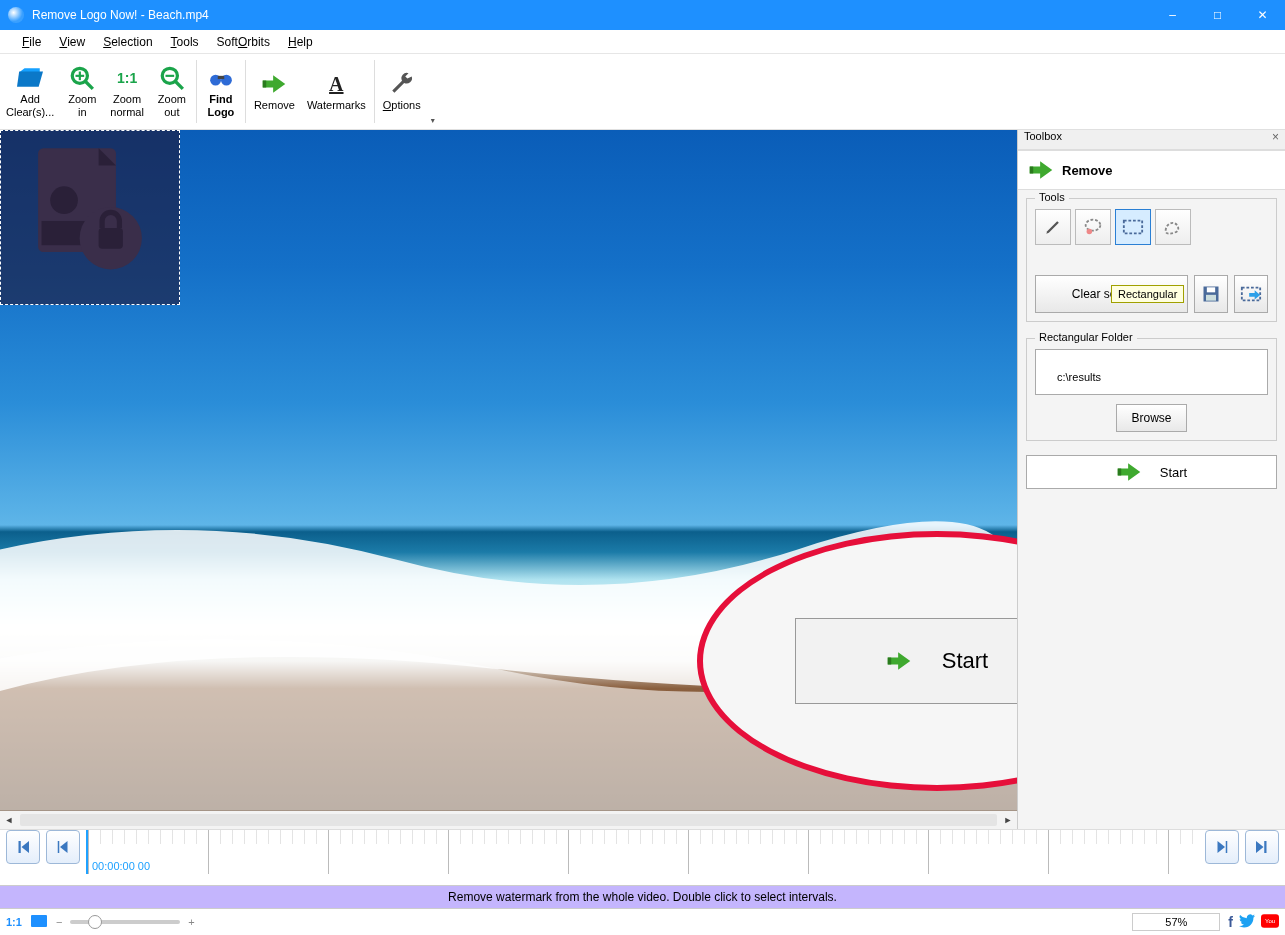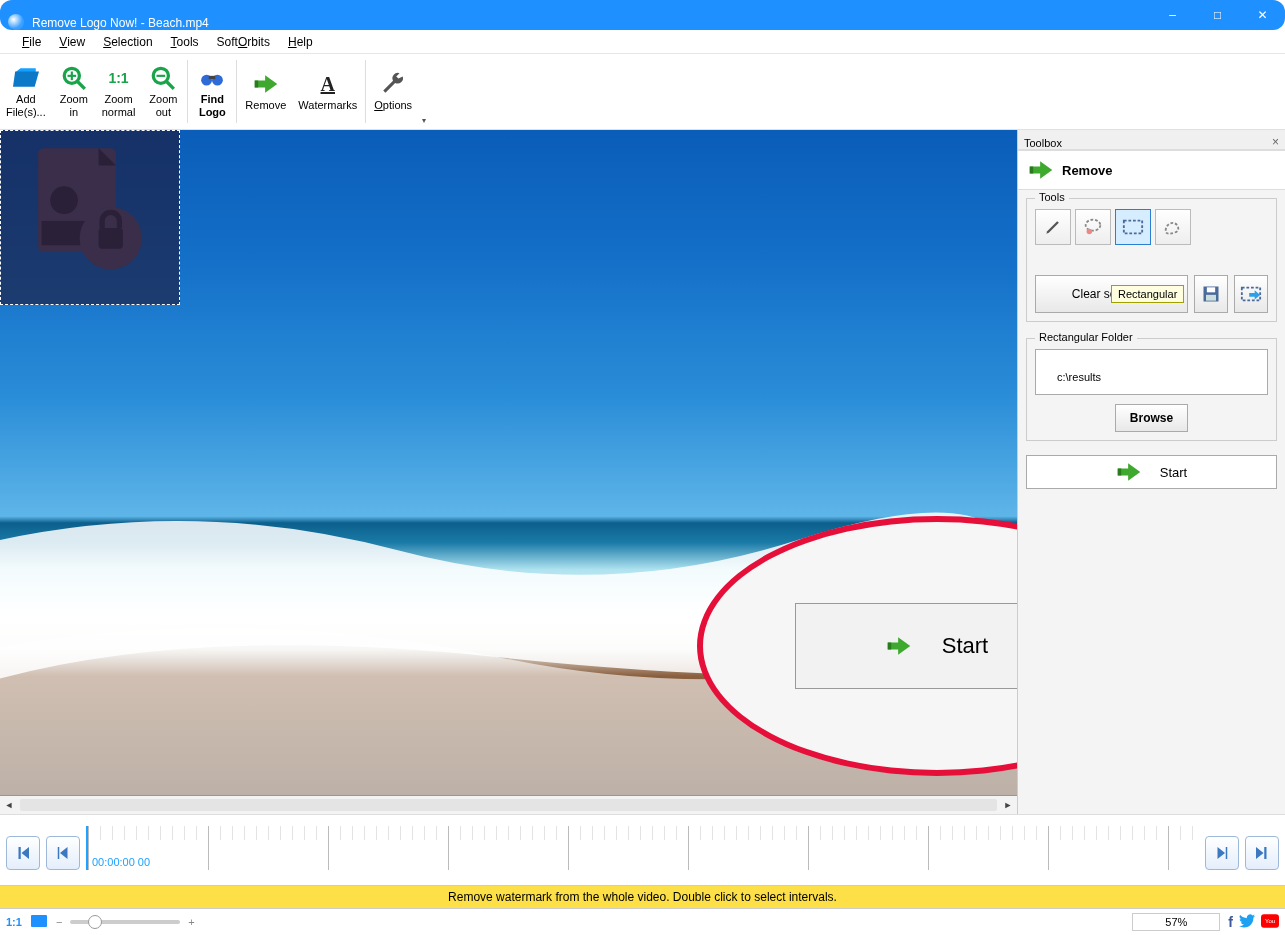--- a/index.html
+++ b/index.html
@@ -1,17 +1,17 @@
 <!DOCTYPE html>
 <html><head>
 <meta charset="utf-8">
 <style>
 * { box-sizing: border-box; margin: 0; padding: 0; font-family: "Segoe UI", Tahoma, sans-serif; }
 body { width: 1285px; height: 935px; overflow: hidden; background: #fff; display: flex; flex-direction: column; font-size: 12px; }
-.titlebar { height: 30px; background: #1e90ff; display: flex; align-items: flex-end; color: #fff; border-radius: 12px; }
+.titlebar { height: 30px; background: #1e90ff; display: flex; align-items: center; color: #fff; }
 .titlebar .app-icon { width: 16px; height: 16px; margin: 0 8px; background: radial-gradient(circle at 35% 35%, #fff, #3aa0ff 60%); border-radius: 50%; }
 .titlebar .title { font-size: 12px; flex: 1; }
 .titlebar .winbtn { width: 45px; height: 30px; display: flex; align-items: center; justify-content: center; color: #fff; }
 .menubar { height: 24px; display: flex; align-items: center; padding: 0 14px; gap: 2px; background: #fff; border-bottom: 1px solid #e6e6e6; }
 .menubar .menuitem { padding: 2px 8px; font-size: 12px; }
 .menubar .menuitem u { text-decoration: underline; }
 .toolbar { height: 76px; display: flex; align-items: stretch; background: #fff; border-bottom: 1px solid #e0e0e0; }
 .toolbtn { display: flex; flex-direction: column; align-items: center; justify-content: center; padding: 4px 6px; min-width: 44px; font-size: 11px; text-align: center; line-height: 1.1; }
 .toolbtn .ico { width: 26px; height: 26px; display: flex; align-items: center; justify-content: center; margin-bottom: 2px; }
 .tool-sep { width: 1px; background: #ddd; margin: 6px 2px; }
@@ -20,42 +20,42 @@
 .canvas-col { flex: 1; display: flex; flex-direction: column; min-width: 0; }
 .canvas { flex: 1; position: relative; background: linear-gradient(to bottom, #0a5db8 0%, #1470c8 20%, #2a8dd8 40%, #5eb5e8 58%, #0b5f8c 59%, #1b7ba8 62%, #aee2ef 66%, #ffffff 73%, #e9e9e5 78%, #8a5f3e 82%, #5a3c24 100%); overflow: hidden; }
 .selection { position: absolute; left: 0; top: 0; width: 180px; height: 175px; border: 1px dashed #fff; background: rgba(30,20,50,.6); }
 .selection svg { width: 100%; height: 100%; }
 .callout { position: absolute; right: -160px; bottom: 20px; width: 480px; height: 260px; background: #f6f6f6; border: 6px solid #e60f3a; border-radius: 50%/50%; display: flex; align-items: center; justify-content: center; }
 .callout .startbtn { width: 285px; height: 86px; border: 1px solid #999; background: #f2f2f2; display: flex; align-items: center; justify-content: center; gap: 30px; font-size: 22px; }
 .hscroll { height: 18px; display: flex; align-items: center; background: #f3f3f3; }
 .hscroll .arrow { width: 18px; height: 18px; display: flex; align-items: center; justify-content: center; color: #444; font-size: 9px; }
 .hscroll .track { flex: 1; height: 12px; background: #e4e4e4; border-radius: 2px; margin: 0 2px; }
 .sidebar { width: 268px; border-left: 1px solid #ccc; background: #f4f4f4; display: flex; flex-direction: column; }
-.sidebar .hdr { display: flex; align-items: flex-end; height: 20px; background: #f0f0f0; border-bottom: 1px solid #ddd; padding: 0 6px; font-size: 11px; }
+.sidebar .hdr { display: flex; align-items: flex-start; height: 20px; background: #f0f0f0; border-bottom: 1px solid #ddd; padding: 0 6px; font-size: 11px; }
 .sidebar .hdr .x { margin-left: auto; font-size: 12px; color: #666; }
 .sidebar .remove-row { display: flex; align-items: center; gap: 8px; padding: 8px 10px; font-weight: bold; font-size: 13px; background: #fff; border-top: 1px solid #ddd; border-bottom: 1px solid #ddd; }
 .groupbox { border: 1px solid #ccc; margin: 8px; padding: 10px 8px 8px; position: relative; background: #f4f4f4; }
 .groupbox .legend { position: absolute; top: -8px; left: 8px; background: #f4f4f4; padding: 0 4px; font-size: 11px; }
 .tool-icons { display: flex; gap: 4px; }
 .tool-icons .ti { width: 36px; height: 36px; border: 1px solid #bbb; background: linear-gradient(#fff,#eee); display: flex; align-items: center; justify-content: center; }
 .tool-icons .ti.active { border: 1px solid #2a7fd4; background: #d6ecff; }
 .tooltip-box { position: absolute; left:84px; top: 86px; border: 1px solid #a0a000; background: #ffffe0; padding: 2px 6px; font-size: 11px; z-index: 5; text-align: center; }
 .btn { border: 1px solid #aaa; background: linear-gradient(#fff,#e8e8e8); padding: 6px 14px; font-size: 12px; display: inline-flex; align-items: center; justify-content: center; }
 .clear-row { display: flex; gap: 6px; margin-top: 30px; align-items: center; }
 .clear-row .btn { flex: 1; height: 38px; }
 .sq { width: 34px; height: 38px; border: 1px solid #aaa; background: linear-gradient(#fff,#e8e8e8); display: flex; align-items: center; justify-content: center; }
 .dest-input { width: 100%; height: 46px; border: 1px solid #aaa; padding: 21px; font-size: 11px; background: #fff; resize: none; }
-.browse-row { display: flex; justify-content: center; margin-top: 6px; font-weight: bold; }
+.browse-row { display: flex; justify-content: center; margin-top: 6px; }
 .start-side { margin: 6px 8px; height: 34px; border: 1px solid #aaa; background: #fff; display: flex; align-items: center; justify-content: center; gap: 18px; font-size: 13px; }
-.timeline { height: 56px; display: flex; align-items: flex-end; border-top: 1px solid #ddd; padding: 0 6px; gap: 6px; }
+.timeline { height: 56px; display: flex; align-items: flex-start; border-top: 1px solid #ddd; padding: 0 6px; gap: 6px; }
 .tl-btn { width: 34px; height: 34px; border: 1px solid #9db8d8; border-radius: 4px; background: linear-gradient(#fff,#e4eefb); display: flex; align-items: center; justify-content: center; color: #3b78c0; }
 .tl-ruler { flex: 1; height: 44px; border-left: 2px solid #1ea1ff; position: relative; background: repeating-linear-gradient(to right, #bbb 0, #bbb 1px, transparent 1px, transparent 120px); }
 .tl-ruler::before { content:""; position:absolute; inset:0; background: repeating-linear-gradient(to right, #bbb 0, #bbb 1px, transparent 1px, transparent 12px); opacity:.4; height: 14px; }
 .tl-time { position: absolute; left: 4px; bottom: 2px; color: #1ea1ff; font-size: 11px; }
-.hintbar { height: 24px; border-top: 1px solid #ccc; border-bottom: 1px solid #ccc; display: flex; align-items: center; justify-content: center; font-size: 12px; background: #fde047; margin-top: 15px; }
+.hintbar { height: 24px; border-top: 1px solid #ccc; border-bottom: 1px solid #ccc; display: flex; align-items: center; justify-content: center; font-size: 12px; background: #c4b5fd; }
 .statusbar { height: 26px; display: flex; align-items: center; padding: 0 6px; gap: 8px; font-size: 11px; background: #fff; }
 .statusbar .stretch { flex: 1; }
 .statusbar .zoomslider { width: 110px; height: 4px; background: #ccc; position: relative; border-radius: 2px; }
 .statusbar .zoomslider::before { content:""; position:absolute; left:18px; top:-5px; width:12px; height:12px; border-radius:50%; background:#fff; border:1px solid #999; }
 .statusbar .pct { border: 1px solid #ccc; padding: 2px 32px; }
 .social { display: flex; gap: 6px; align-items: center; }
 svg.arrow-green { width: 26px; height: 22px; }
 </style>
 </head>
 <body>
@@ -79,21 +79,21 @@
 
 <div class="toolbar">
   <div class="toolbtn">
     <span class="ico">
         <svg viewBox="0 0 24 24">
           <path fill="#15a0ff" d="M3 6l4-3h14v4H3z"></path>
           <path fill="#0b78c8" d="M3 6h22l-4 14H1z" transform="translate(-1 0)"></path>
         </svg>
       </span>
     <span style="white-space:pre;">Add
-File(s)...</span>
+Clear(s)...</span>
   </div>
   <div class="toolbtn">
     <span class="ico">
         <svg viewBox="0 0 24 24">
           <circle cx="10" cy="10" r="7" fill="none" stroke="#1aa44a" stroke-width="3"></circle>
           <line x1="15" y1="15" x2="22" y2="22" stroke="#1aa44a" stroke-width="3"></line>
           <line x1="6" y1="10" x2="14" y2="10" stroke="#1aa44a" stroke-width="2"></line>
           <line x1="10" y1="6" x2="10" y2="14" stroke="#1aa44a" stroke-width="2"></line>
         </svg>
       </span>

